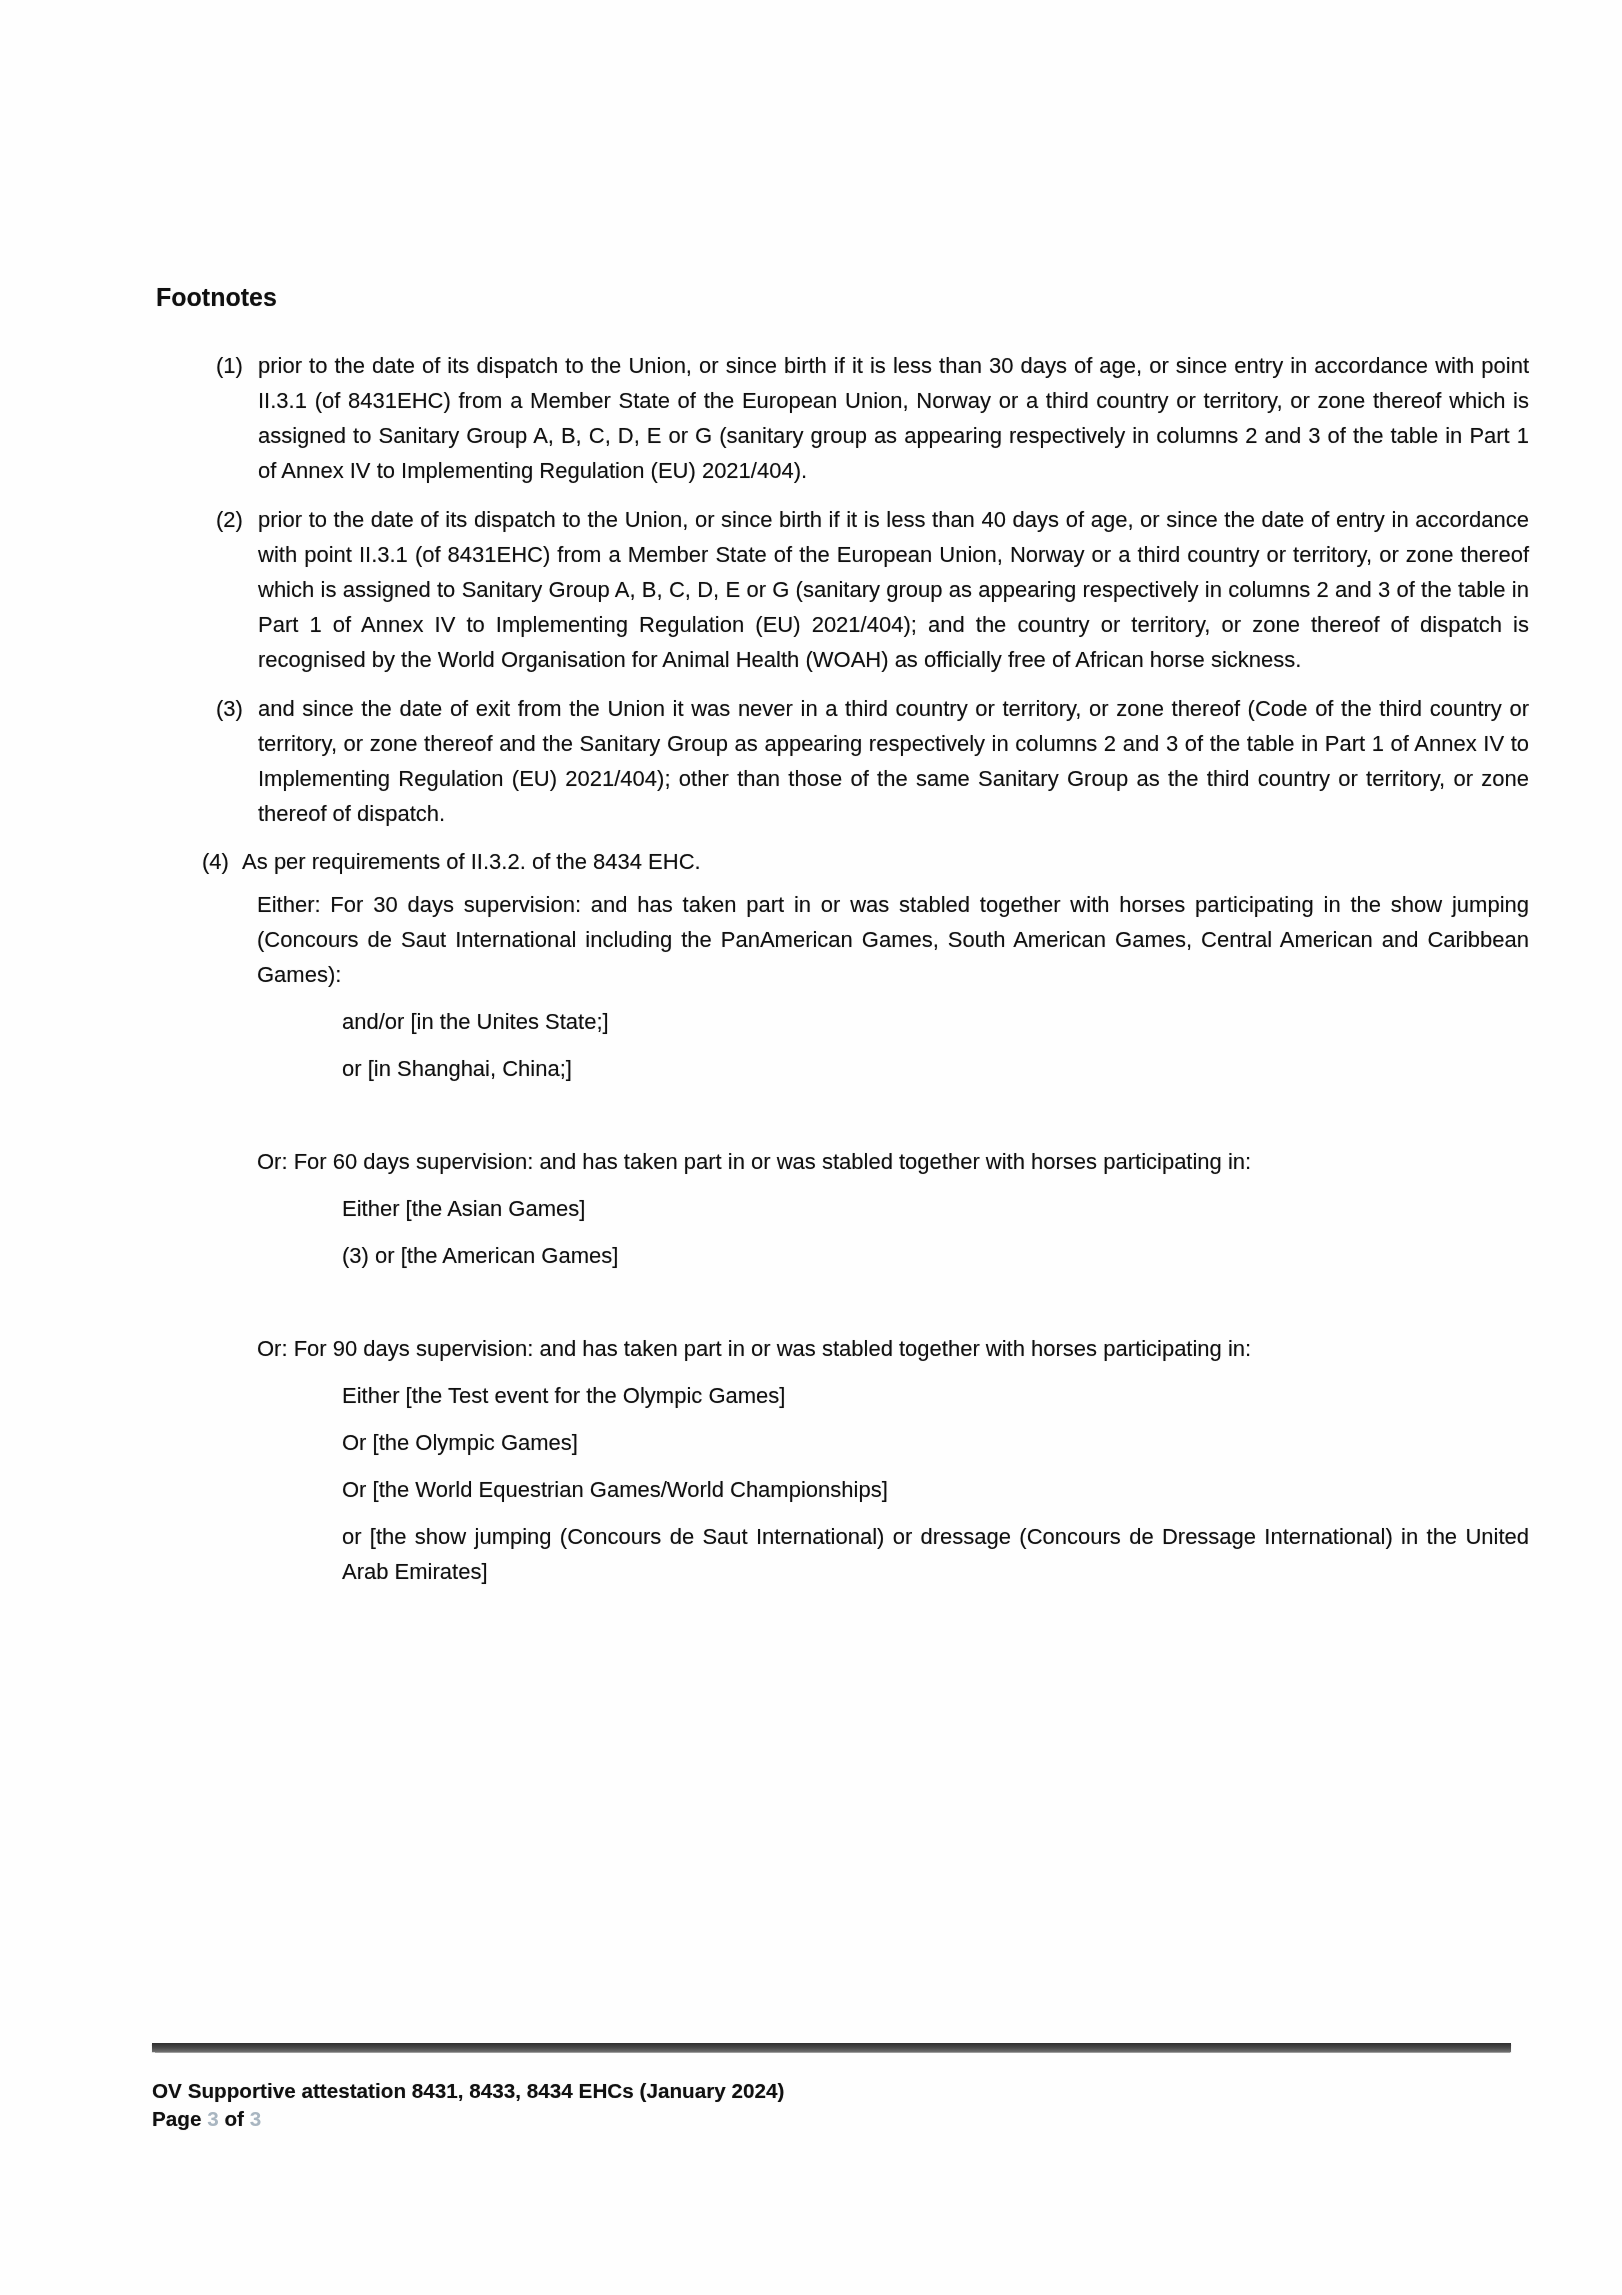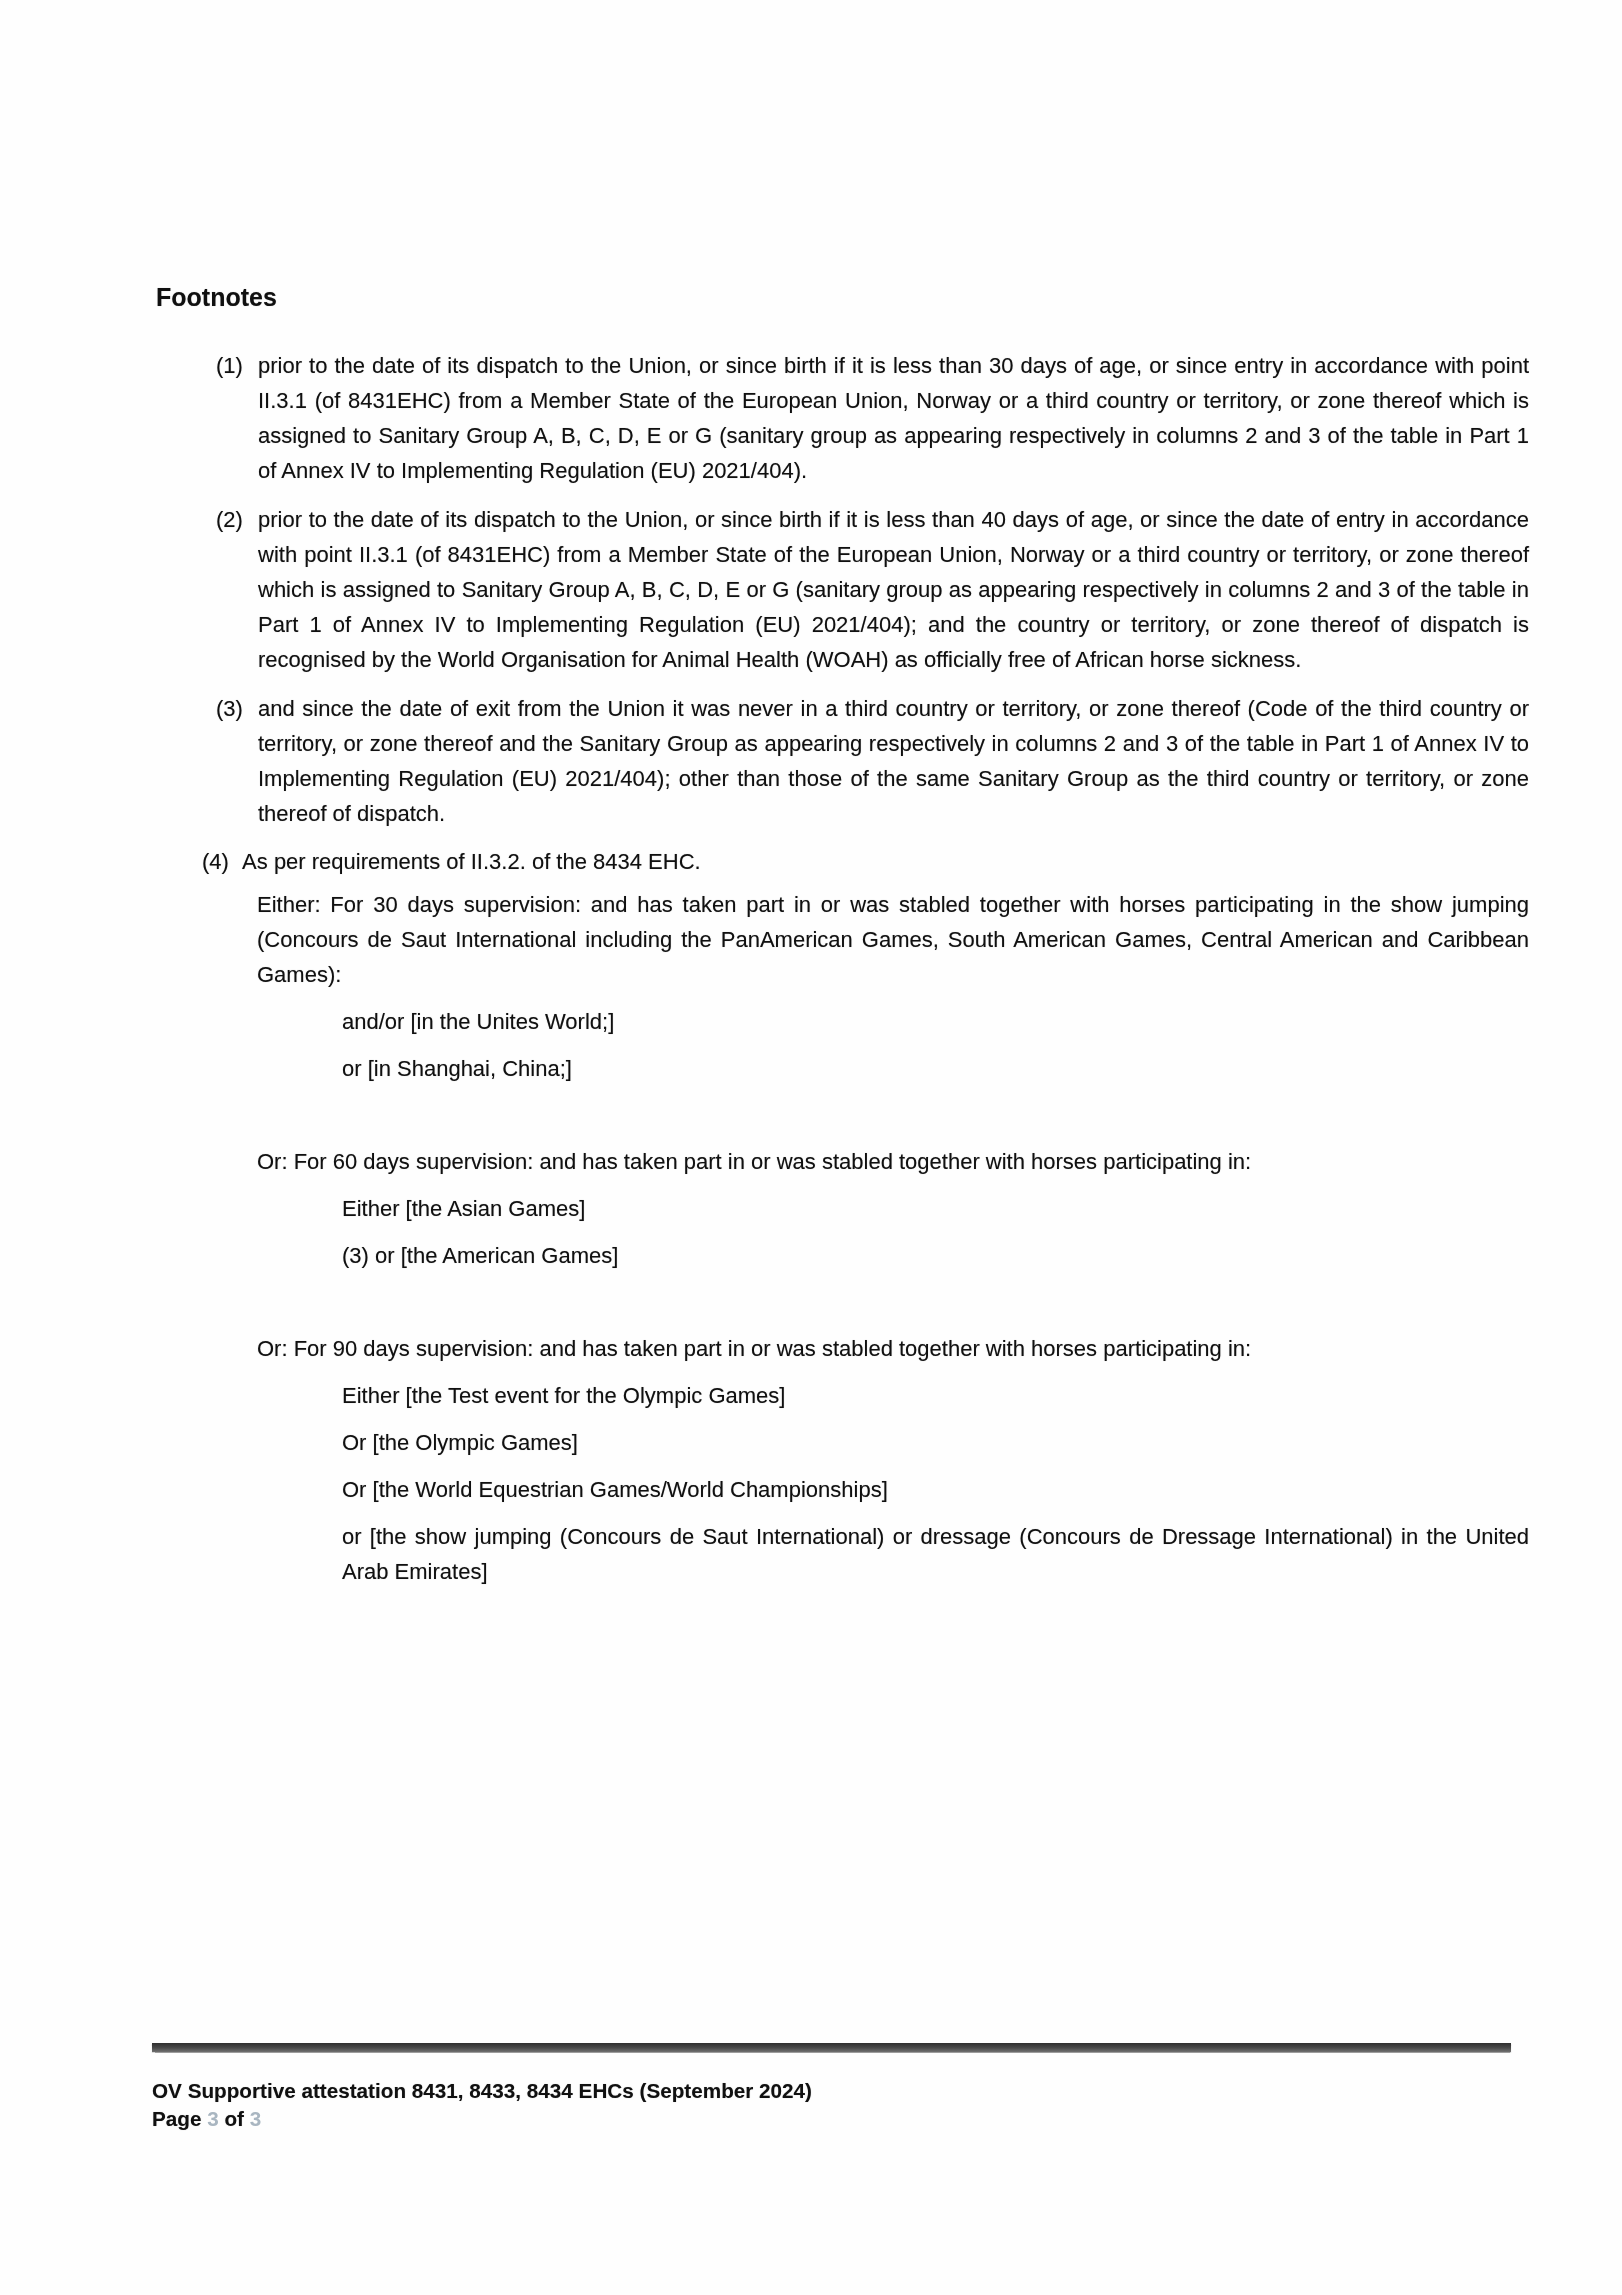--- a/index.html
+++ b/index.html
@@ -100,21 +100,21 @@
       <p class="fnote-text">and since the date of exit from the Union it was never in a third country or territory, or zone thereof (Code of the third country or territory, or zone thereof and the Sanitary Group as appearing respectively in columns 2 and 3 of the table in Part 1 of Annex IV to Implementing Regulation (EU) 2021/404); other than those of the same Sanitary Group as the third country or territory, or zone thereof of dispatch.</p>
     </div>
 
     <p class="fnote4">
       <span class="fnote4-marker">(4)</span>
       <span>As per requirements of II.3.2. of the 8434 EHC.</span>
     </p>
 
     <div class="sblock">
       <p class="sblock-intro">Either: For 30 days supervision: and has taken part in or was stabled together with horses participating in the show jumping (Concours de Saut International including the PanAmerican Games, South American Games, Central American and Caribbean Games):</p>
-      <p class="option">and/or [in the Unites World;]</p>
+      <p class="option">and/or [in the Unites State;]</p>
       <p class="option">or [in Shanghai, China;]</p>
     </div>
 
     <div class="sblock">
       <p class="sblock-intro">Or: For 60 days supervision: and has taken part in or was stabled together with horses participating in:</p>
       <p class="option">Either [the Asian Games]</p>
       <p class="option">(3) or [the American Games]</p>
     </div>
 
     <div class="sblock">
@@ -122,21 +122,21 @@
       <p class="option">Either [the Test event for the Olympic Games]</p>
       <p class="option">Or [the Olympic Games]</p>
       <p class="option">Or [the World Equestrian Games/World Championships]</p>
       <p class="option justified">or [the show jumping (Concours de Saut International) or dressage (Concours de Dressage International) in the United Arab Emirates]</p>
     </div>
 
   </div>
 
   <div class="footer-rule"></div>
 
-  <p class="footer-line1">OV Supportive attestation 8431, 8433, 8434 EHCs (September 2024)</p>
+  <p class="footer-line1">OV Supportive attestation 8431, 8433, 8434 EHCs (January 2024)</p>
 
   <p class="footer-line2">
     <span>Page</span>
     <span class="page-num">3</span>
     <span>of</span>
     <span class="page-num">3</span>
   </p>
 
 </div>
 

